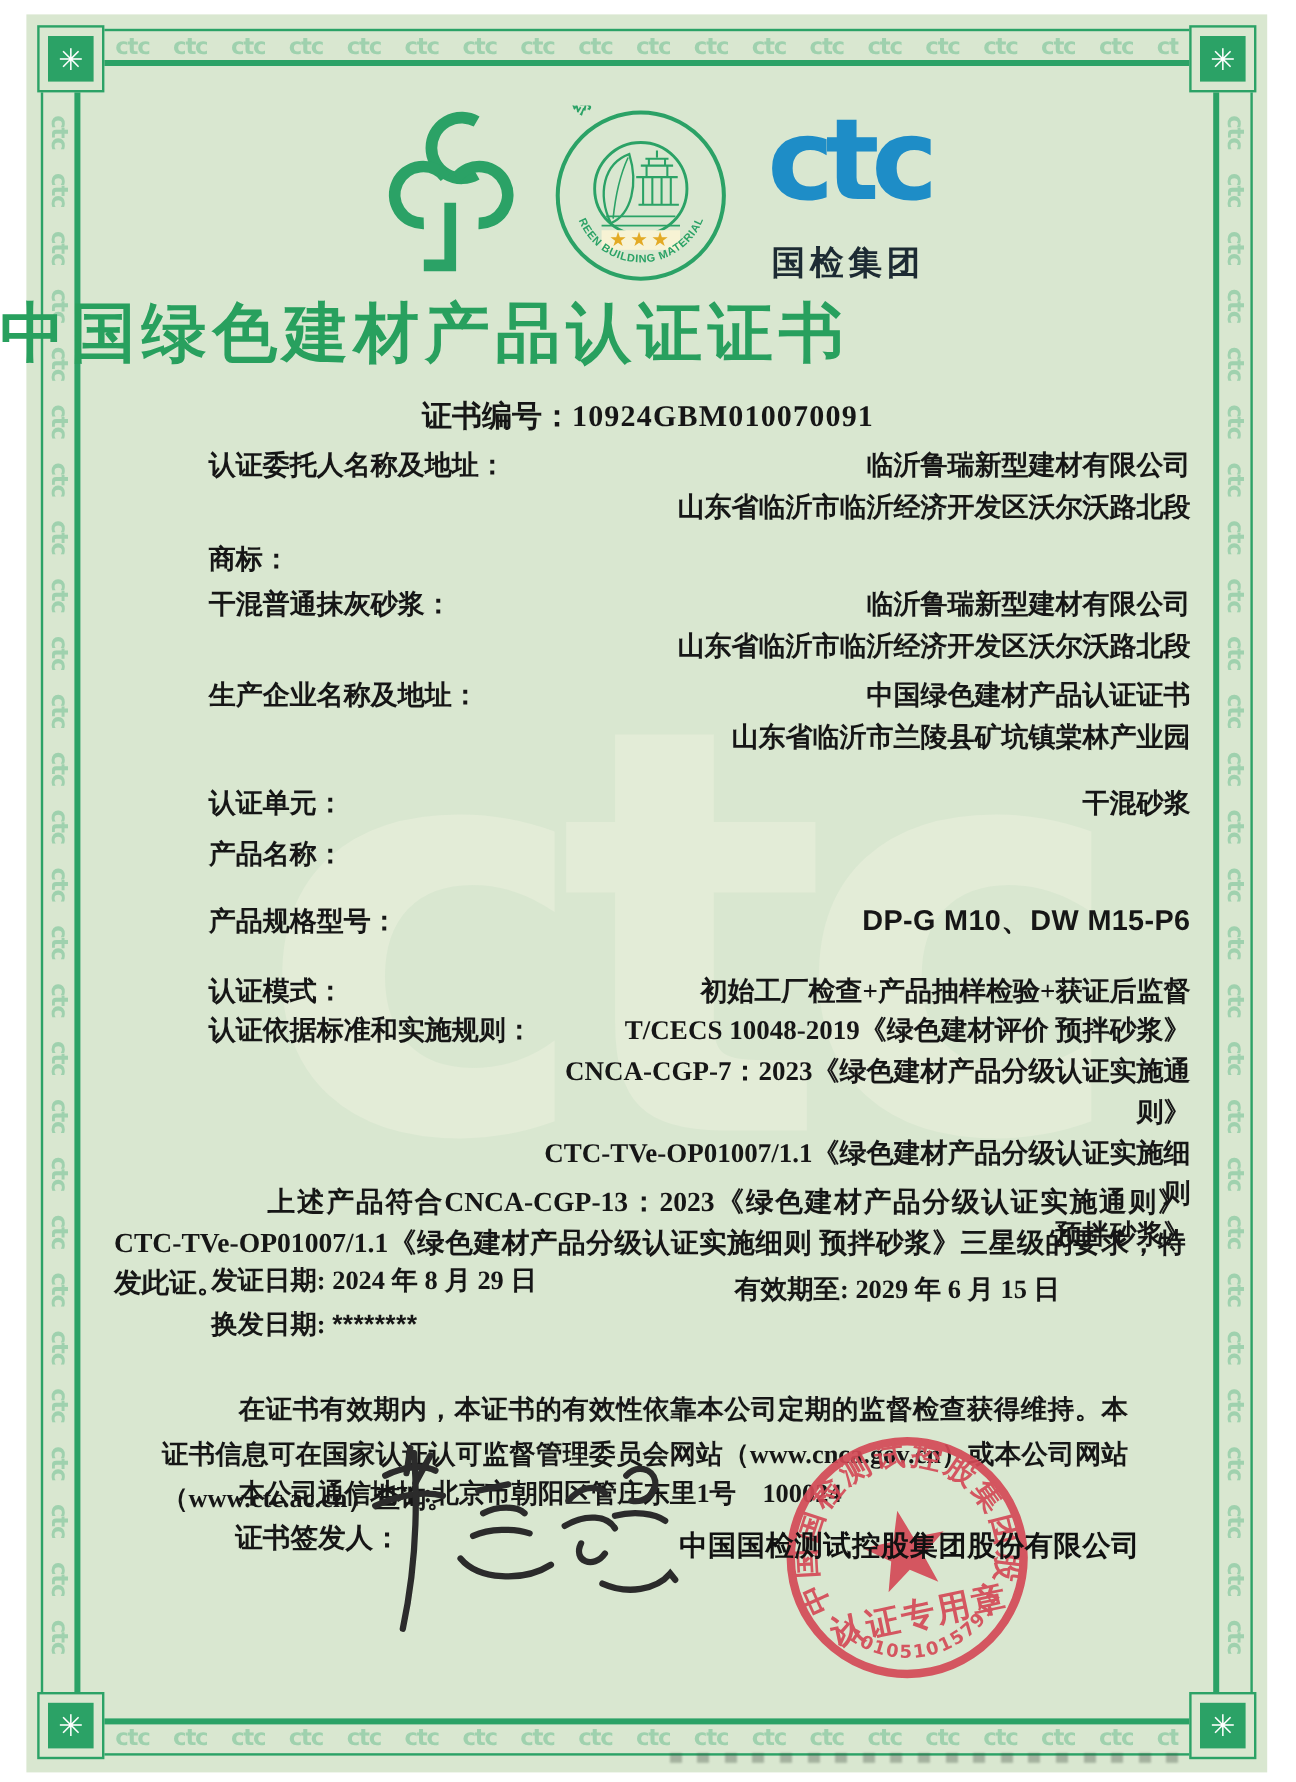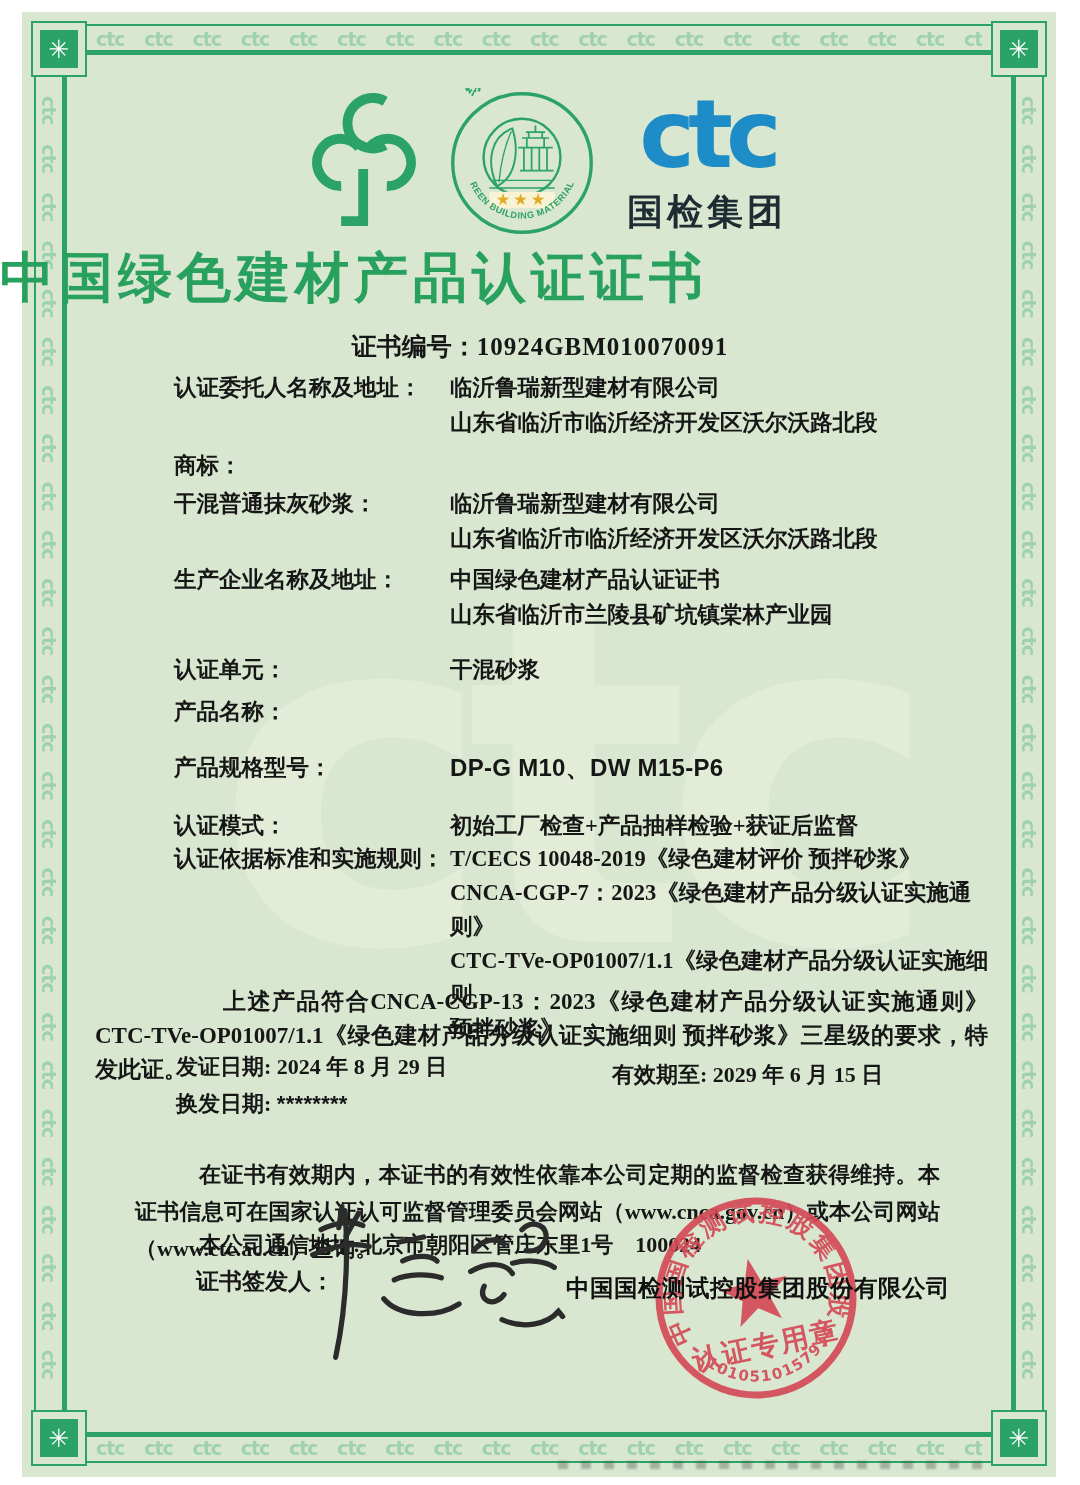--- a/index.html
+++ b/index.html
@@ -31,32 +31,32 @@
   .corner-inner{width:38px;height:38px;background:var(--green);color:#fff;display:flex;
           align-items:center;justify-content:center;font-size:25px;font-family:"DejaVu Sans",sans-serif;}
   
   .logos{position:absolute;top:86px;left:0;width:100%;display:flex;justify-content:center;
          align-items:flex-start;gap:30px;z-index:2;padding-left:18px;box-sizing:border-box;}
   .gcp-svg{width:106px;height:152px;}
   .badge-svg{width:150px;height:150px;margin-top:2px;}
   .ctcblock{margin-top:6px;text-align:center;}
   .ctc-word{font-family:"DejaVu Sans",sans-serif;font-weight:bold;font-size:94px;line-height:.92;
             color:var(--blue);letter-spacing:-7px;}
-  .ctc-sub{font-family:"Liberation Sans","DejaVu Sans",sans-serif;font-weight:bold;font-size:36px;
-           color:#1d2b33;letter-spacing:4px;margin-top:10px;}
+  .ctc-sub{font-family:"Liberation Sans","DejaVu Sans",sans-serif;font-weight:bold;font-size:28px;
+           color:#1d2b33;letter-spacing:4px;margin-top:22px;}
   .title{position:absolute;top:242px;left:0;width:100%;font-weight:900;
          font-size:54px;letter-spacing:5px;color:var(--title);z-index:2;}
   .certno{position:absolute;top:330px;left:0;width:100%;text-align:center;font-size:25px;
           font-weight:bold;z-index:2;}
   .certno .num{letter-spacing:1px;}
   
   .row{position:absolute;left:174px;right:88px;display:flex;z-index:2;font-weight:bold;
        font-size:22.5px;line-height:35px;}
   .row .lbl{width:276px;flex:none;}
-  .row .val{flex:1;}
+  .row .val{flex:1;text-align:right;}
   .latin{font-family:"Liberation Sans","DejaVu Sans",sans-serif;letter-spacing:.3px;}
   .statement{position:absolute;left:95px;right:92px;top:962px;z-index:2;font-weight:bold;
        font-size:23px;line-height:34px;text-indent:128px;text-align:justify;}
   .date-left{position:absolute;left:176px;top:1048px;z-index:2;font-weight:bold;font-size:22px;line-height:37px;}
   .date-right{position:absolute;left:612px;top:1060px;z-index:2;font-weight:bold;font-size:22px;}
   .notice{position:absolute;left:135px;width:805px;top:1134px;z-index:2;font-weight:bold;
        font-size:22px;line-height:37px;text-indent:64px;text-align:justify;}
   .address{position:absolute;left:135px;width:805px;top:1208px;z-index:2;font-weight:bold;
        font-size:22px;text-indent:64px;}
   .signer-label{position:absolute;left:196px;top:1266px;z-index:2;font-weight:bold;font-size:23px;}

